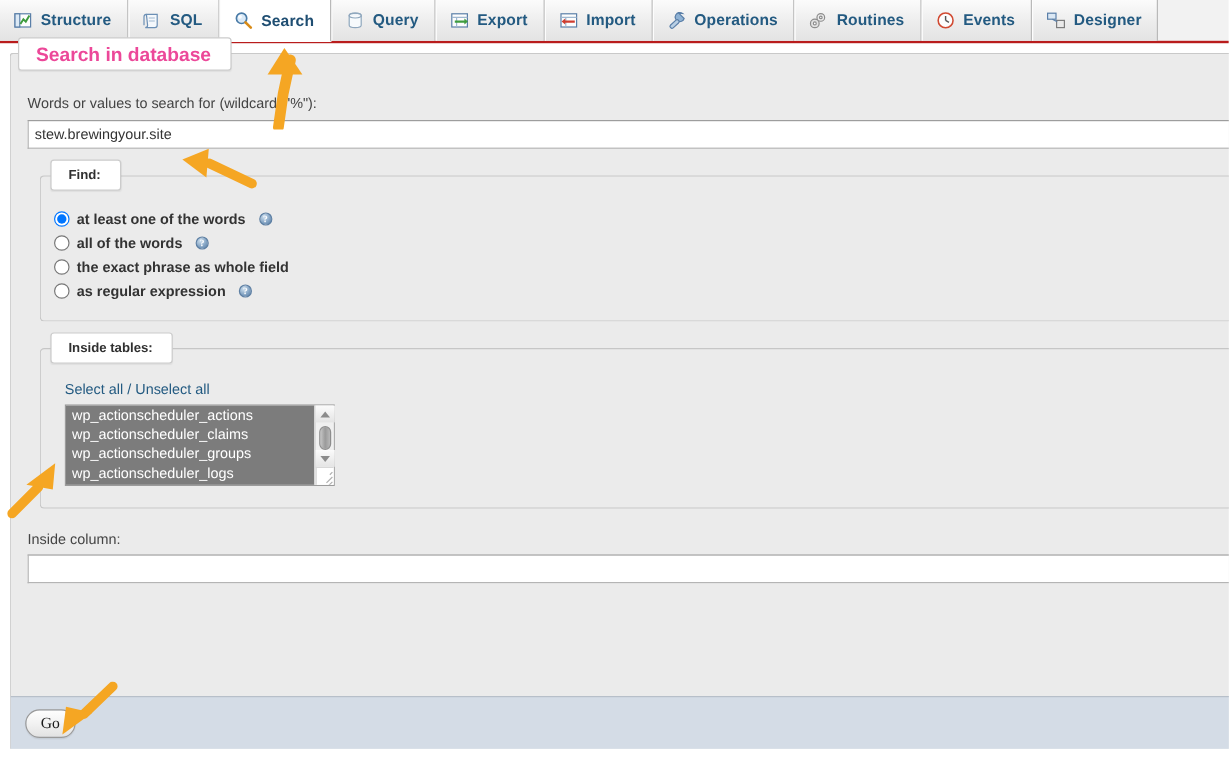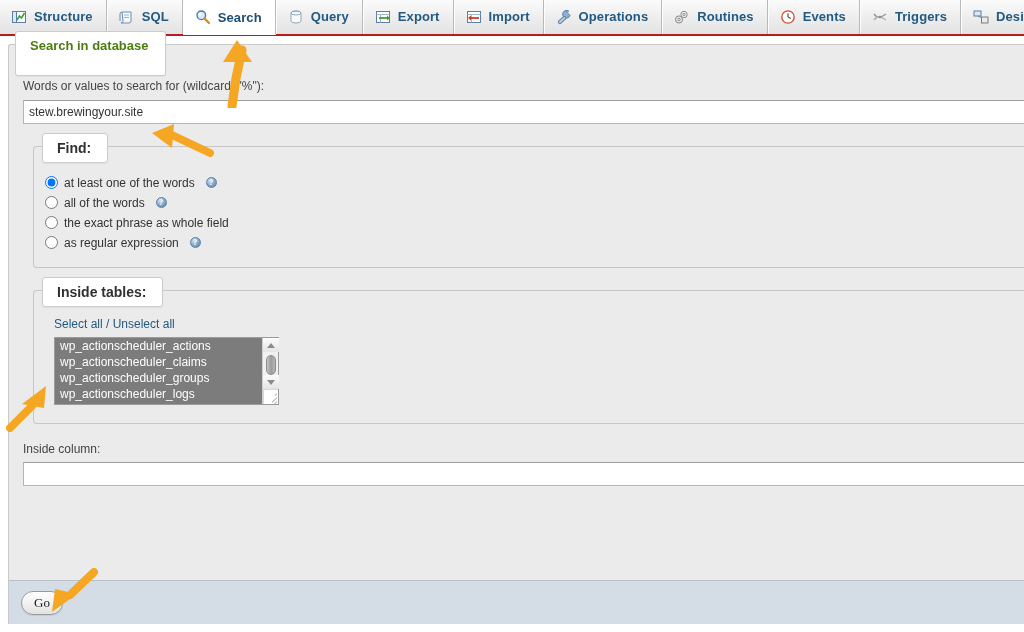--- a/index.html
+++ b/index.html
@@ -76,24 +76,24 @@
     box-sizing: border-box;
     border-radius: 3px 0 0 0;
   }
   #panel-legend {
     position: absolute;
     left: 6px;
     top: -14px;
     background: #fff;
     border: 1px solid #ccc;
     border-radius: 3px;
-    padding: 6px 16px 22px 14px;
-    font-size: 13px;
+    padding: 6px 16px 2px 14px;
+    font-size: 16px;
     font-weight: bold;
-    color: #4d7c0f;
+    color: #ec4899;
     box-shadow: 0 1px 1px rgba(0,0,0,.05);
     z-index: 4;
   }
 
   .panel-body { padding: 34px 0 0 0; position: relative; }
 
   .field-label {
     font-size: 12px;
     color: #444;
     margin: 0 0 7px 14px;
@@ -127,40 +127,40 @@
     background: #ebebeb;
     box-sizing: border-box;
   }
   .fset-legend {
     position: absolute;
     left: 8px; top: -14px;
     background: #fff;
     border: 1px solid #ccc;
     border-radius: 3px;
     padding: 6px 16px 6px 14px;
-    font-size: 14px;
+    font-size: 11px;
     font-weight: bold;
     color: #303030;
     box-shadow: 0 1px 1px rgba(0,0,0,.05);
     text-align: center;
   }
   .fset-inner { padding: 26px 0 14px 10px; }
 
   
   .radio-row {
     display: flex;
     align-items: center;
     gap: 6px;
     height: 19px;
     margin: 0 0 1px 0;
     cursor: pointer;
     width: max-content;
   }
   .radio-row input[type=radio] { margin: 0 0 0 1px; }
-  .radio-row .rtext { font-size: 12px; color: #333; }
+  .radio-row .rtext { font-size: 12px; color: #333; font-weight: bold; }
   .help-ico {
     width: 11px; height: 11px;
     border-radius: 50%;
     background: radial-gradient(circle at 35% 30%, #cfe0ef 0%, #7e9fc0 60%, #5c7fa4 100%);
     border: 1px solid #5d7fa3;
     box-sizing: border-box;
     color: #fff;
     font-size: 8px;
     font-weight: bold;
     line-height: 9px;
@@ -397,30 +397,20 @@
     <span class="ico">
       <svg viewBox="0 0 16 16" width="16" height="16">
         <circle cx="8" cy="8" r="6.2" fill="#fdfdfd" stroke="#d14a32" stroke-width="1.3"></circle>
         <line x1="8" y1="8" x2="8" y2="4.3" stroke="#555" stroke-width="1.2"></line>
         <line x1="8" y1="8" x2="10.8" y2="9.6" stroke="#555" stroke-width="1.2"></line>
       </svg>
     </span>
     <span class="tlabel">Events</span>
   </div>
 
-  <div class="tab">
-    <span class="ico">
-      <svg viewBox="0 0 16 16" width="16" height="16">
-        <path d="M2 5 q4 6 12 0" fill="none" stroke="#9a9a9a" stroke-width="1.4"></path>
-        <path d="M2 11 q4 -6 12 0" fill="none" stroke="#b5b5b5" stroke-width="1.4"></path>
-        <circle cx="8" cy="8" r="1.3" fill="#8d8d8d"></circle>
-      </svg>
-    </span>
-    <span class="tlabel">Triggers</span>
-  </div>
 
   <div class="tab">
     <span class="ico">
       <svg viewBox="0 0 16 16" width="16" height="16">
         <rect x="1" y="2" width="7" height="5" fill="#dbe8f4" stroke="#5a7fa8"></rect>
         <rect x="8.5" y="8" width="6.5" height="6" fill="#eaeaea" stroke="#7d7d7d"></rect>
         <line x1="5" y1="7" x2="9" y2="9" stroke="#5a7fa8"></line>
       </svg>
     </span>
     <span class="tlabel">Designer</span>

